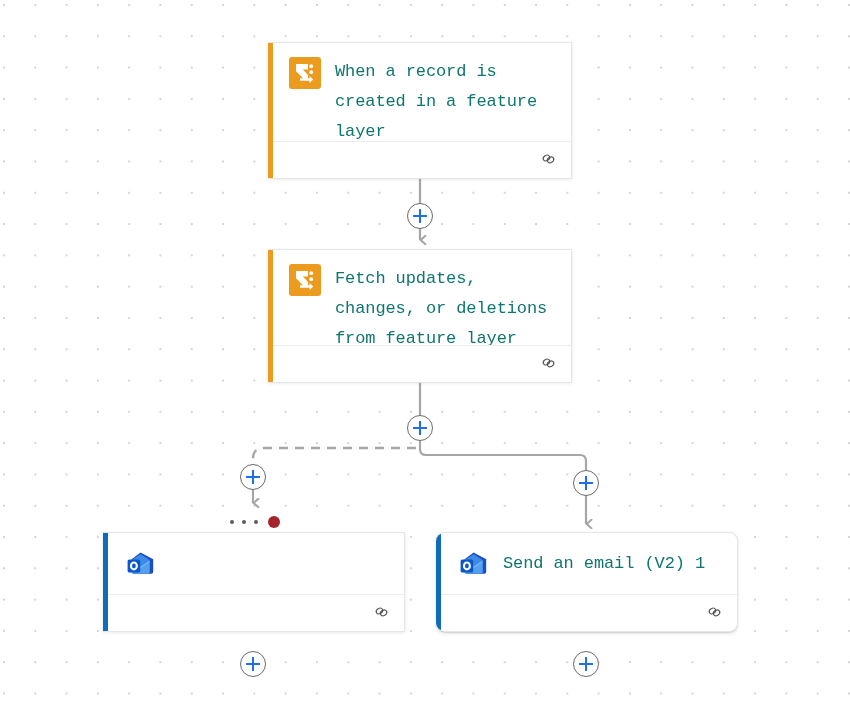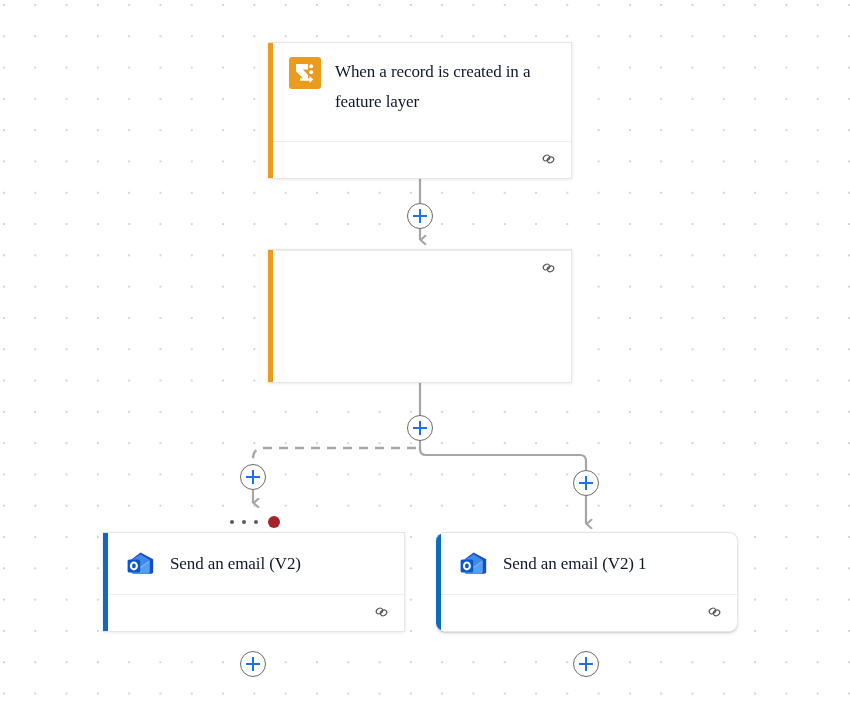--- a/index.html
+++ b/index.html
@@ -71,22 +71,22 @@
     flex: 0 0 auto;
     width: 32px;
     height: 32px;
     margin-right: 14px;
     display: block;
   }
 
   .card-title {
     font-size: 17px;
     line-height: 30px;
-    color: #0f172a;
-    font-family: Liberation Serif, serif;
+    color: #0f766e;
+    font-family: Liberation Mono, monospace;
     letter-spacing: -0.1px;
     word-wrap: break-word;
   }
   .card-title.single {
     line-height: 22px;
   }
 
   .card-footer {
     flex: 0 0 auto;
     height: 37px;
@@ -193,20 +193,32 @@
         <svg width="17" height="17" viewBox="0 0 20 20" xmlns="http://www.w3.org/2000/svg">
           <ellipse cx="7.6" cy="9.4" rx="4.0" ry="3.1" transform="rotate(-30 7.6 9.4)" fill="none" stroke="#555555" stroke-width="1.35"></ellipse>
           <ellipse cx="12.4" cy="11.6" rx="4.0" ry="3.1" transform="rotate(-30 12.4 11.6)" fill="none" stroke="#555555" stroke-width="1.35"></ellipse>
         </svg>
       </span>
     </div>
   </div>
 
   <div class="card" style="left:268px; top:249px; width:304px; height:134px;">
     <div class="card-accent accent-orange"></div>
+    <div class="card-body">
+      <span class="card-icon">
+        <svg width="32" height="32" viewBox="0 0 32 32" xmlns="http://www.w3.org/2000/svg">
+          <rect x="0" y="0" width="32" height="32" rx="3" fill="#eb9b1e"></rect>
+          <path d="M7 7 h12 v5.5 h-5.2 l5.2 5.4 v4.2 h-4.3 l-7.7-7.8 z" fill="#ffffff"></path>
+          <circle cx="22.2" cy="9.2" r="1.9" fill="#ffffff"></circle>
+          <circle cx="22.2" cy="15.2" r="1.9" fill="#ffffff"></circle>
+          <path d="M11 21.3 h9.6 v-2.4 l3.6 3.6 l-3.6 3.6 v-2.4 H11 z" fill="#ffffff"></path>
+        </svg>
+      </span>
+      <div class="card-title">Fetch updates, changes, or deletions from feature layer</div>
+    </div>
     <div class="card-footer">
       <span class="link-icon">
         <svg width="17" height="17" viewBox="0 0 20 20" xmlns="http://www.w3.org/2000/svg">
           <ellipse cx="7.6" cy="9.4" rx="4.0" ry="3.1" transform="rotate(-30 7.6 9.4)" fill="none" stroke="#555555" stroke-width="1.35"></ellipse>
           <ellipse cx="12.4" cy="11.6" rx="4.0" ry="3.1" transform="rotate(-30 12.4 11.6)" fill="none" stroke="#555555" stroke-width="1.35"></ellipse>
         </svg>
       </span>
     </div>
   </div>
 
@@ -217,21 +229,20 @@
         <svg width="32" height="32" viewBox="0 0 32 32" xmlns="http://www.w3.org/2000/svg">
           <path d="M16.6 4.4 L29.2 11.3 v12.4 a2 2 0 0 1 -2 2 H9.6 a2 2 0 0 1 -2 -2 V11.3 z" fill="#1b4ec4"></path>
           <path d="M7.6 12.0 L16.6 6.3 L25.6 12.0 v11.3 a2 2 0 0 1 -2 2 H9.6 a2 2 0 0 1 -2 -2 z" fill="#3f8ae6"></path>
           <path d="M7.6 12.5 L16.6 18.6 L25.6 12.5 v1.9 L16.6 20.8 L7.6 14.4 z" fill="#6fb3f2"></path>
           <path d="M7.6 14.2 L16.6 20.6 L25.6 14.2 v9.3 a2 2 0 0 1 -2 2 H9.6 a2 2 0 0 1 -2 -2 z" fill="#55a0ee"></path>
           <rect x="3.6" y="11.4" width="12.6" height="13.1" rx="1.6" fill="#0a58c8"></rect>
           <ellipse cx="9.9" cy="17.9" rx="4.0" ry="4.5" fill="#ffffff"></ellipse>
           <ellipse cx="9.9" cy="17.9" rx="1.9" ry="2.4" fill="#0a58c8"></ellipse>
         </svg>
       </span>
-      <div class="card-title single">Send an email (V2)</div>
     </div>
     <div class="card-footer">
       <span class="link-icon">
         <svg width="17" height="17" viewBox="0 0 20 20" xmlns="http://www.w3.org/2000/svg">
           <ellipse cx="7.6" cy="9.4" rx="4.0" ry="3.1" transform="rotate(-30 7.6 9.4)" fill="none" stroke="#555555" stroke-width="1.35"></ellipse>
           <ellipse cx="12.4" cy="11.6" rx="4.0" ry="3.1" transform="rotate(-30 12.4 11.6)" fill="none" stroke="#555555" stroke-width="1.35"></ellipse>
         </svg>
       </span>
     </div>
   </div>

